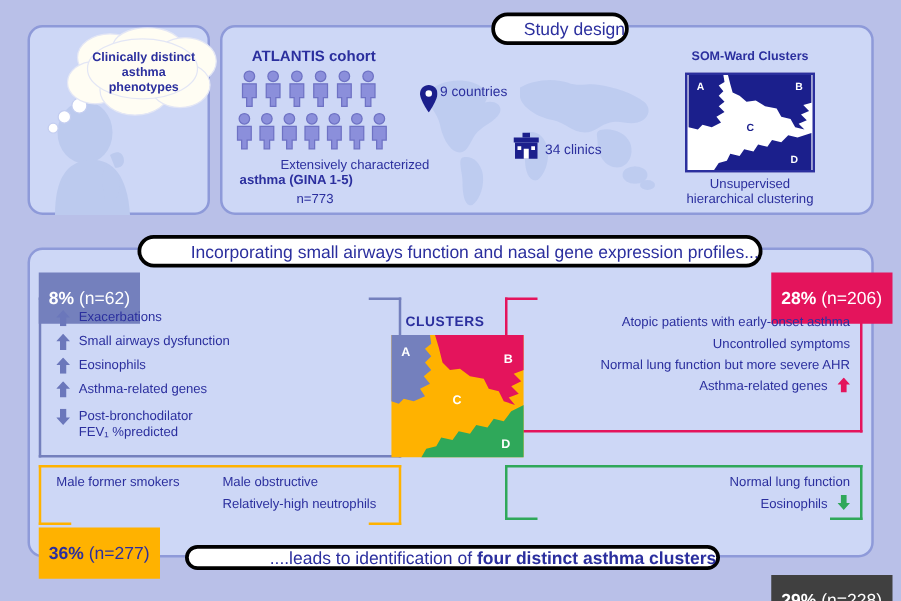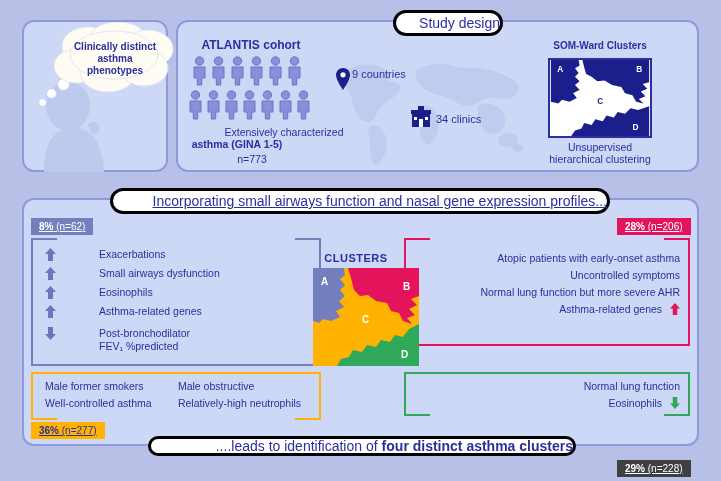--- a/index.html
+++ b/index.html
@@ -68,33 +68,32 @@
   #clinic-row{position:absolute;left:410px;top:106px;display:flex;align-items:center;gap:4px;z-index:4;}
   #clinic-label{font-size:11px;color:#2b2f9e;}
 
   
   #som-title{position:absolute;left:520px;top:40px;width:160px;text-align:center;font-size:10px;font-weight:bold;}
   #som-box{position:absolute;left:548px;top:58px;width:104px;height:80px;background:#fff;border:2px solid #2b2f9e;box-sizing:border-box;overflow:hidden;}
   #som-cap{position:absolute;left:520px;top:141px;width:160px;text-align:center;font-size:10.5px;line-height:12px;}
 
   
   #mid-panel{left:22px;top:198px;width:677px;height:248px;background:#cdd7f6;}
-  #mid-pill{left:110px;top:188px;width:500px;height:26px;font-size:14px;text-decoration:underline;}
+  #mid-pill{left:110px;top:188px;width:500px;height:26px;font-size:14px;}
 
   
   .badge{
     position:absolute;
-    font-size:10px;
-    padding:2px 8px;
+    font-size:14px;
+    padding:14px 8px;
     box-sizing:border-box;
     color:#ffffff;
     white-space:nowrap;
     z-index:5;
     line-height:13px;
-    text-decoration:underline;
   }
   .badge b{font-weight:bold;}
   #badge-a{left:31px;top:218px;background:#7480bd;}
   #badge-b{left:617px;top:218px;background:#e4145c;}
   #badge-c{left:31px;top:422px;background:#ffb200;color:#2b2f9e;}
   #badge-d{left:617px;top:420px;background:#404040;margin-top:40px;}
 
   
   .bracket{position:absolute;box-sizing:border-box;z-index:4;}
   #bracket-a{
@@ -122,21 +121,21 @@
     left:404px;top:372px;width:286px;height:44px;
     border:2px solid #2fa85a;border-bottom:none;
   }
   #bracket-d-botline{position:absolute;left:404px;top:414px;width:26px;height:2px;background:#2fa85a;z-index:4;}
   #bracket-d-botline2{position:absolute;left:664px;top:414px;width:26px;height:2px;background:#2fa85a;z-index:4;}
 
   
   #list-a{position:absolute;left:45px;top:248px;width:265px;z-index:5;}
   .arrow-line{display:flex;align-items:flex-start;gap:7px;margin-bottom:6px;font-size:10.5px;line-height:13px;}
   .arrow-up,.arrow-down{flex:0 0 auto;width:11px;height:13px;}
-  #list-a .txt{color:#2b2f9e;margin-left:36px;}
+  #list-a .txt{color:#2b2f9e;}
 
   
   #list-b{position:absolute;left:415px;top:250px;width:265px;text-align:right;z-index:5;}
   #list-b .row{font-size:10.5px;line-height:17px;color:#2b2f9e;}
   .inline-arrow{display:inline-block;vertical-align:-2px;margin-left:5px;width:10px;height:12px;}
 
   
   #list-c{position:absolute;left:45px;top:378px;width:270px;z-index:5;font-size:10.5px;}
   #list-c .ccol{display:inline-block;vertical-align:top;}
   #list-c .crow{line-height:17px;color:#2b2f9e;}
@@ -421,21 +420,20 @@
       <span>Asthma-related genes</span>
       <span class="inline-arrow"><svg width="10" height="12" viewBox="0 0 11 13">
             <path d="M5.5 0 L11 6 H8 V13 H3 V6 H0 Z" fill="#e4145c"></path>
           </svg></span>
     </div>
   </div>
 
   <div id="list-c" class="nosel">
     <div class="ccol" style="width:130px;">
       <div class="crow"><span>Male former smokers</span></div>
-      <div class="crow"><span>Well-controlled asthma</span></div>
     </div>
     <div class="ccol" style="width:135px;">
       <div class="crow"><span>Male obstructive</span></div>
       <div class="crow"><span>Relatively-high neutrophils</span></div>
     </div>
   </div>
 
   <div id="list-d" class="nosel">
     <div class="row"><span>Normal lung function</span></div>
     <div class="row">

